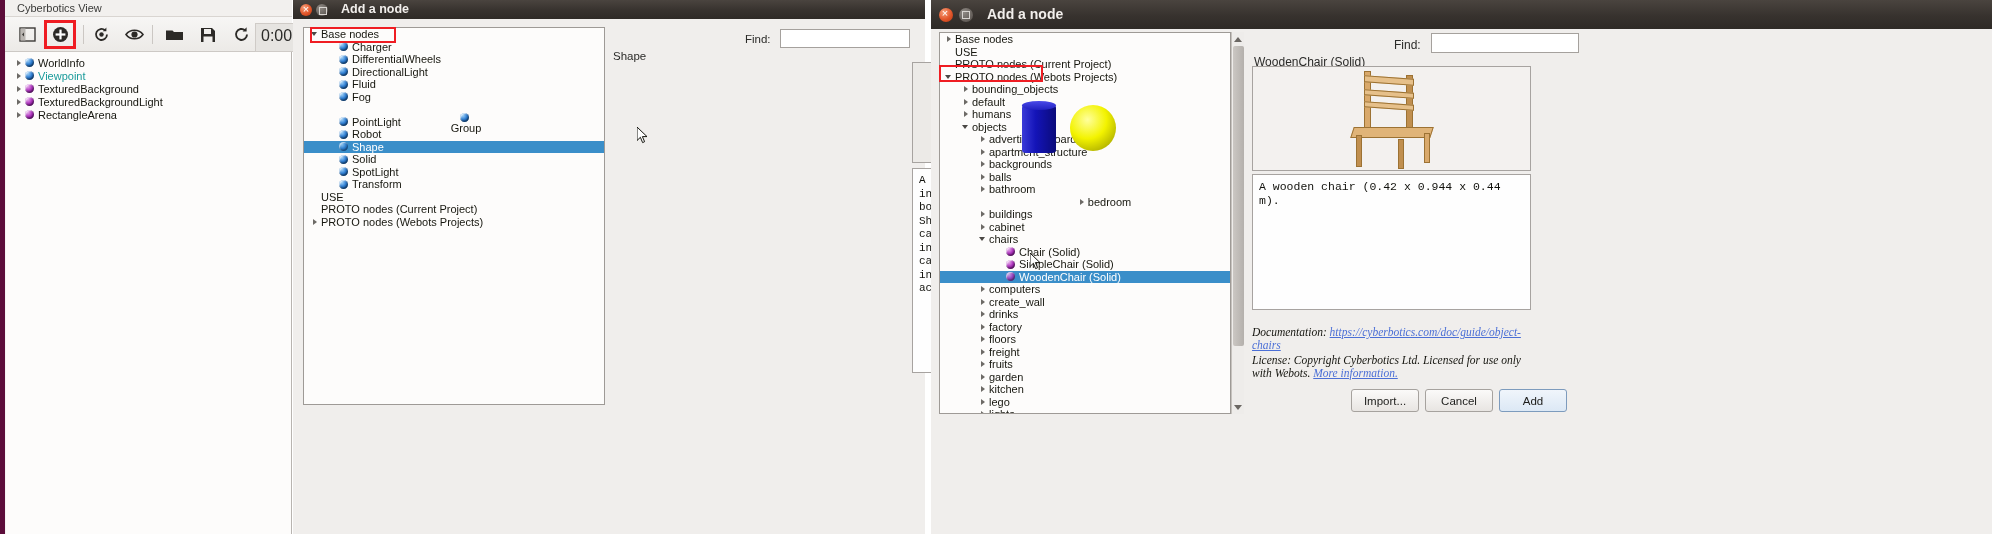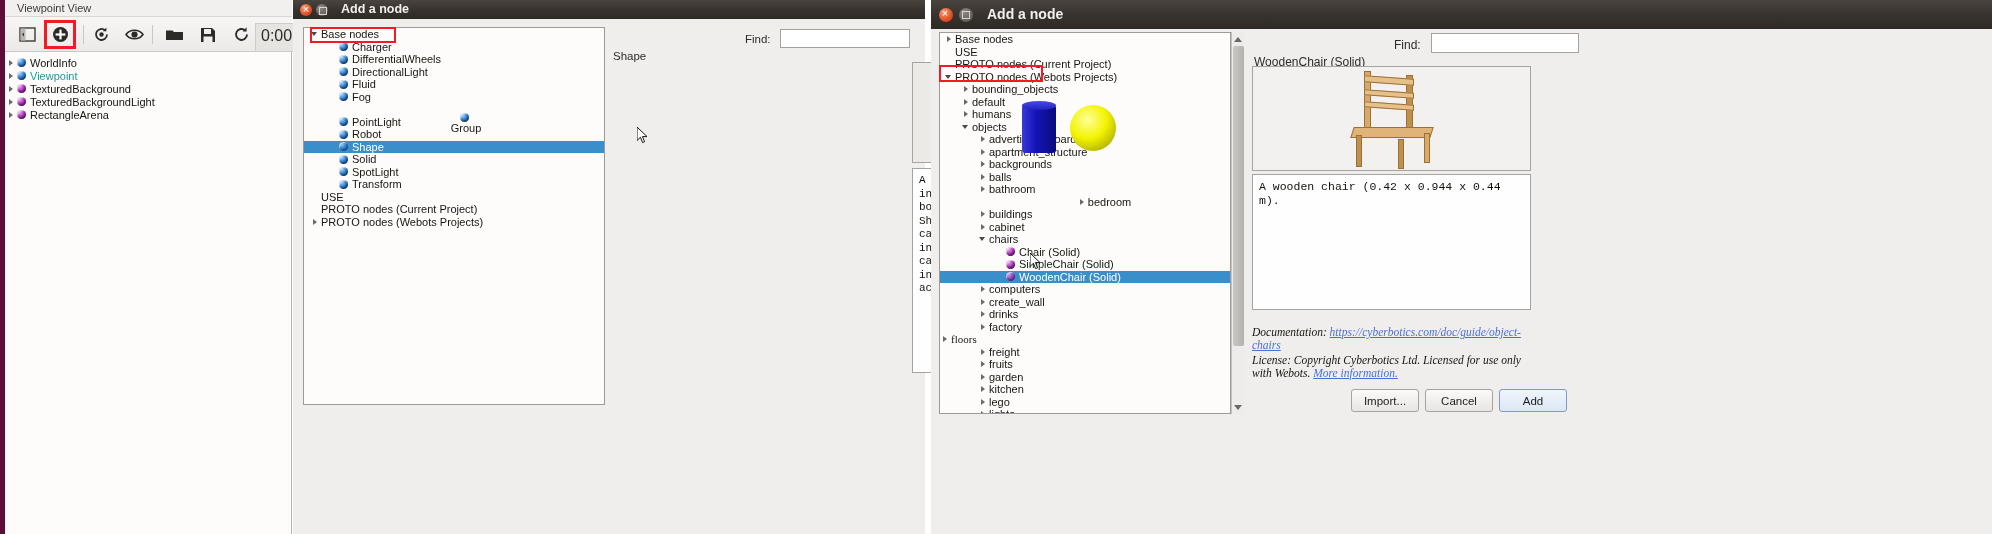--- a/index.html
+++ b/index.html
@@ -54,21 +54,21 @@
     background: #e6e4e1; border: 1px solid #cfcbc7;
     font-size: 16px; color: #2b2b29; white-space: nowrap;
     font-family: "Liberation Sans", sans-serif;
   }
   .sim-tree {
     position: absolute; left: 6px; top: 52px; width: 285px; height: 482px;
     background: #fdfcfb; padding-top: 4px;
   }
   .node-row {
     position: relative; height: 13px; display: flex; align-items: center;
-    font-size: 11px; color: #16160f;
+    padding-left: 8px; font-size: 11px; color: #16160f;
     white-space: nowrap;
   }
   .tri {
     width: 10px; height: 10px; position: relative; flex: 0 0 10px; margin-right: 1px;
   }
   .tri.closed::after {
     content: ""; position: absolute; left: 3px; top: 2px;
     border-left: 4px solid #6d6a66;
     border-top: 3px solid transparent; border-bottom: 3px solid transparent;
   }
@@ -225,21 +225,21 @@
 </style>
 </head>
 <body>
 
 <div id="root">
 
   <div class="sim-panel">
     <div class="sim-left-edge"></div>
 
     <div class="sim-titlebar">
-      <div class="sim-title">Viewpoint View</div>
+      <div class="sim-title">Cyberbotics View</div>
     </div>
 
     <div class="sim-toolbar">
 
       <div class="tb-btn" style="left:8px;">
         <svg width="17" height="15" viewBox="0 0 17 15">
           <rect x="1" y="1" width="15" height="13" fill="none" stroke="#3c3a37" stroke-width="1.4"></rect>
           <rect x="1.5" y="1.5" width="5" height="12" fill="#b9b5b1"></rect>
           <path d="M5 5.5 L3 7.5 L5 9.5 Z" fill="#3c3a37"></path>
         </svg>
@@ -551,21 +551,21 @@
           <span>create_wall</span>
         </div>
         <div class="trow" style="padding-left: 38px;">
           <span class="tri closed"></span>
           <span>drinks</span>
         </div>
         <div class="trow" style="padding-left: 38px;">
           <span class="tri closed"></span>
           <span>factory</span>
         </div>
-        <div class="trow" style=" font-family: Liberation Serif, serif;">
+        <div class="trow" style="padding-left: 38px;">
           <span class="tri closed"></span>
           <span>floors</span>
         </div>
         <div class="trow" style="padding-left: 38px;">
           <span class="tri closed"></span>
           <span>freight</span>
         </div>
         <div class="trow" style="padding-left: 38px;">
           <span class="tri closed"></span>
           <span>fruits</span>

